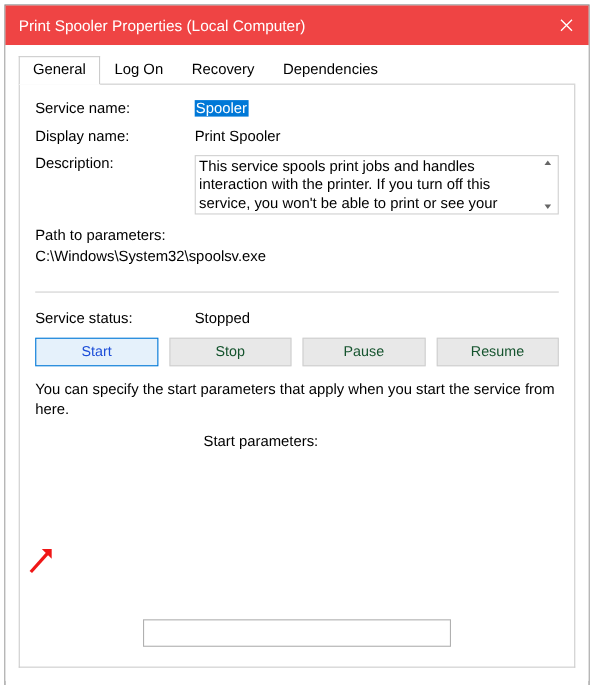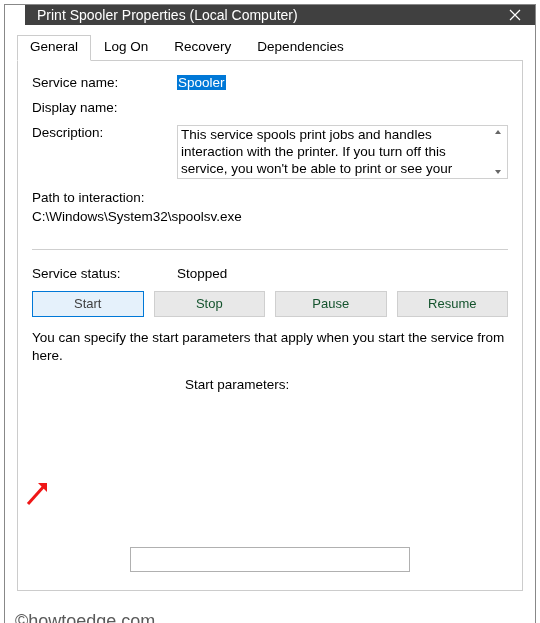--- a/index.html
+++ b/index.html
@@ -8,29 +8,28 @@
       padding: 4px;
       background: #fff;
       width: 540px;
     }
     .window {
       width: 532px;
       border: 1px solid #888;
       background: #fff;
     }
     .titlebar {
-      background: #404040;
+      background: #ef4444;
       color: #fff;
       display: flex;
       align-items: center;
       justify-content: space-between;
-      height: 20px;
+      height: 36px;
       padding: 0 14px 0 12px;
       font-size: 14px;
-      margin-left: 20px;
     }
     .close-x svg { display: block; }
     .content {
       padding: 10px 12px 12px 12px;
       background: #fff;
     }
     .tabs {
       display: flex;
       border-bottom: 1px solid #ccc;
       font-size: 13.5px;
@@ -125,21 +124,21 @@
       margin: 10px 0 4px 0;
     }
     .btn {
       flex: 1;
       height: 26px;
       border: 1px solid #adadad;
       background: #e1e1e1;
       font-size: 13px;
       text-align: center;
       line-height: 24px;
-      color: #404040;
+      color: #1d4ed8;
     }
     .btn.disabled {
       color: #14532d;
       background: #e8e8e8;
       border-color: #cfcfcf;
     }
     .btn.highlight {
       background: #e5f1fb;
       border: 1px solid #0078d7;
     }
@@ -208,20 +207,21 @@
     <div class="panel-wrap">
     <div class="panel">
 
       <div class="row">
         <div class="label">Service name:</div>
         <div class="value"><span class="sel-text">Spooler</span></div>
       </div>
 
       <div class="row">
         <div class="label">Display name:</div>
+        <div class="value">Print Spooler</div>
       </div>
 
       <div class="row">
         <div class="label">Description:</div>
         <div class="value">
           <div class="desc-box">
             <div class="desc-text">This service spools print jobs and handles interaction with the printer.  If you turn off this service, you won't be able to print or see your printers.</div>
             <div class="desc-scroll">
               <span>
                     <svg width="10" height="8" viewBox="0 0 10 8">
@@ -232,21 +232,21 @@
                     <svg width="10" height="8" viewBox="0 0 10 8">
                       <path d="M5 6 L8 2 L2 2 Z" fill="#666"></path>
                     </svg>
                   </span>
             </div>
           </div>
         </div>
       </div>
 
       <div class="path-block">
-        <div>Path to interaction:</div>
+        <div>Path to parameters:</div>
         <div>C:\Windows\System32\spoolsv.exe</div>
       </div>
 
 
       <hr class="divider">
 
       <div class="row" style="margin-top:16px;">
         <div class="label">Service status:</div>
         <div class="value">Stopped</div>
       </div>

